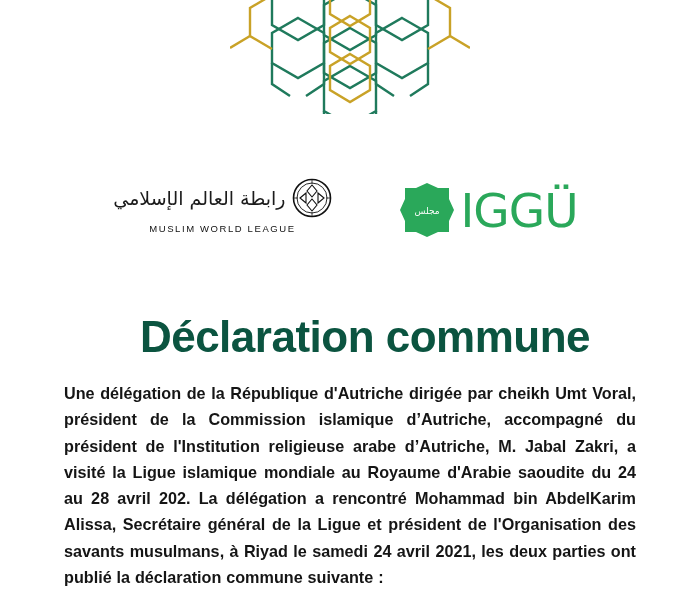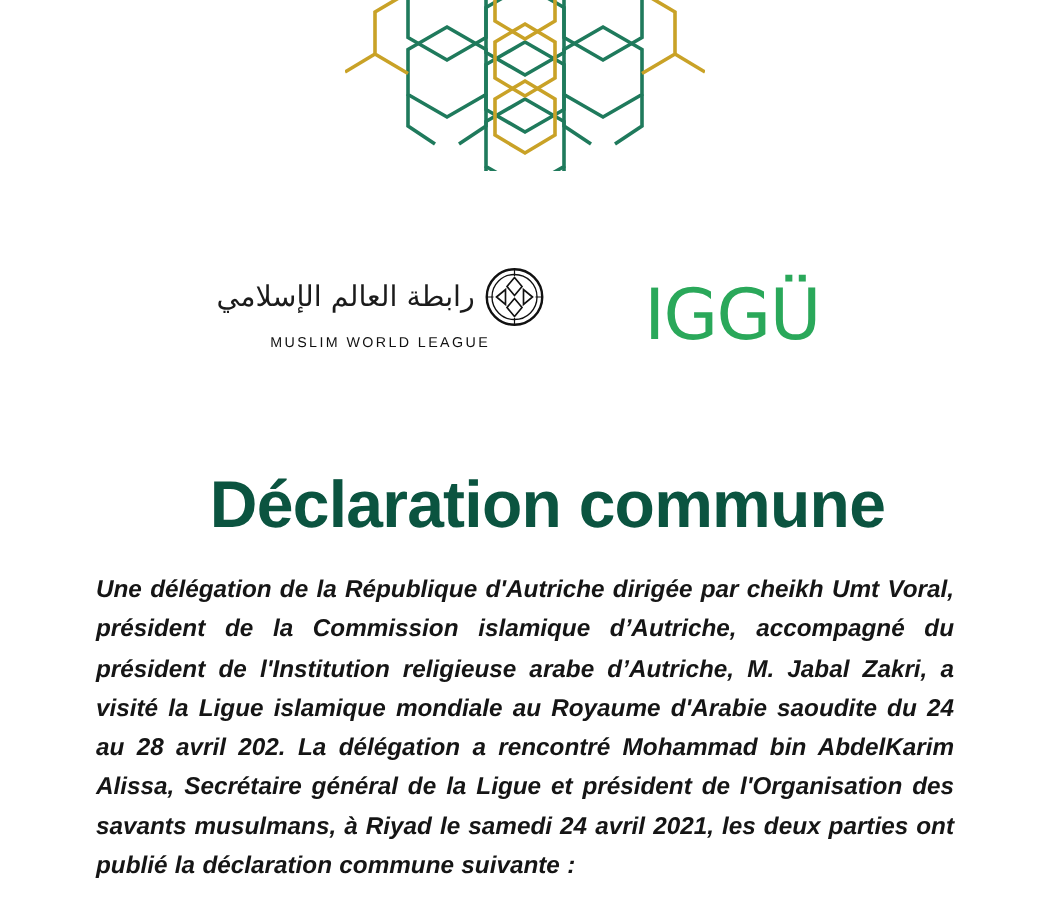--- a/index.html
+++ b/index.html
@@ -124,21 +124,20 @@
     top: 364px;
     left: 64px;
     width: 572px;
     text-align: justify;
     text-align-last: left;
     font-size: 16.2px;
     font-weight: 700;
     color: #151515;
     line-height: 1.62;
     word-spacing: 0.4px;
-    font-style: italic;
   }
 </style>
 </head>
 <body>
 
 <div class="page">
 
   <div class="ornament">
     <svg width="240" height="150" viewBox="0 0 240 150" aria-hidden="true">
       <g fill="none" stroke-width="2.4" stroke-linejoin="miter">
@@ -205,20 +204,26 @@
               <line x1="2" y1="20" x2="6" y2="20"></line>
               <line x1="34" y1="20" x2="38" y2="20"></line>
             </g>
           </svg>
         </span>
       </div>
       <div class="mwl-en">MUSLIM WORLD LEAGUE</div>
     </div>
 
     <div class="iggu-logo">
+      <span class="iggu-mark">
+        <svg width="58" height="58" viewBox="0 0 58 58" aria-hidden="true">
+          <path d="M29 2 L40 7 L51 7 L51 18 L56 29 L51 40 L51 51 L40 51 L29 56 L18 51 L7 51 L7 40 L2 29 L7 18 L7 7 L18 7 Z" fill="#2aa85a"></path>
+          <text x="29" y="33" text-anchor="middle" font-family="'DejaVu Sans', sans-serif" font-size="9" fill="#ffffff">مجلس</text>
+        </svg>
+      </span>
       <span class="iggu-word">IGGÜ</span>
     </div>
 
   </div>
 
   <h1 class="title">Déclaration commune</h1>
 
   <p class="body-text">Une délégation de la République d'Autriche dirigée par cheikh Umt Voral, président de la Commission islamique d’Autriche, accompagné du président de l'Institution religieuse arabe d’Autriche, M. Jabal Zakri, a visité la Ligue islamique mondiale au Royaume d'Arabie saoudite du 24 au 28 avril 202. La délégation a rencontré Mohammad bin AbdelKarim Alissa, Secrétaire général de la Ligue et président de l'Organisation des savants musulmans, à Riyad le samedi 24 avril 2021, les deux parties ont publié la déclaration commune suivante :</p>
 
 </div>

